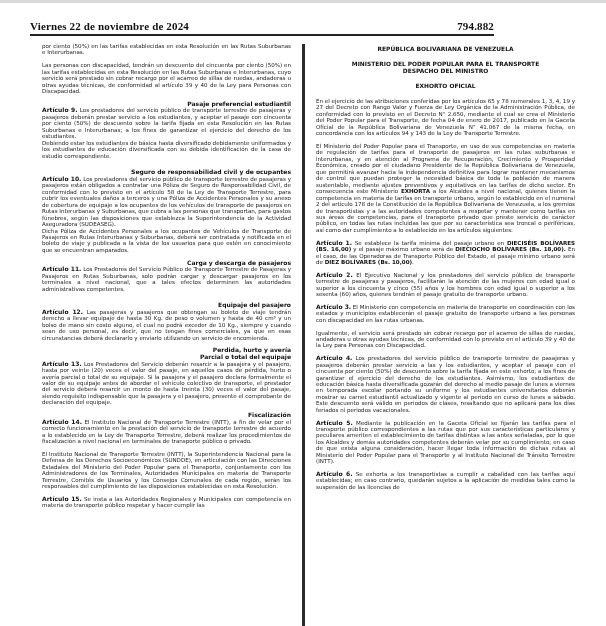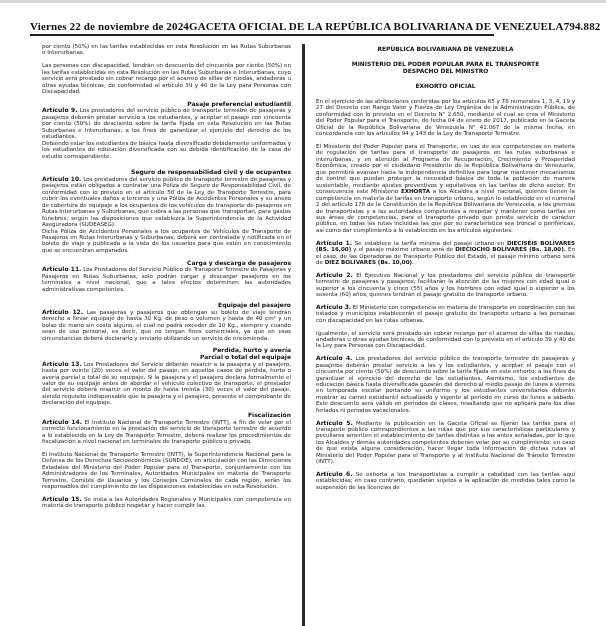--- a/index.html
+++ b/index.html
@@ -24,21 +24,20 @@
   .spacer-s { height: 4px; }
 </style>
 </head>
 <body>
 
 <div class="topbar"></div>
 
 <div class="masthead-wrap">
   <div class="mh">
     <span>Viernes 22 de noviembre de 2024</span>
-    <span>GACETA OFICIAL DE LA REPÚBLICA BOLIVARIANA DE VENEZUELA</span>
     <span>794.882</span>
   </div>
   <div class="mh-rule"></div>
 </div>
 
 <div class="vrule"></div>
 
 <div class="col col-left">
   <p class="p">por ciento (50%) en las tarifas establecidas en esta Resolución en las Rutas Suburbanas e Interurbanas.</p>
   <p class="p">Las personas con discapacidad, tendrán un descuento del cincuenta por ciento (50%) en las tarifas establecidas en esta Resolución en las Rutas Suburbanas e Interurbanas, cuyo servicio será prestado sin cobrar recargo por el acarreo de sillas de ruedas, andaderas u otras ayudas técnicas, de conformidad al artículo 39 y 40 de la Ley para Personas con Discapacidad.</p>

